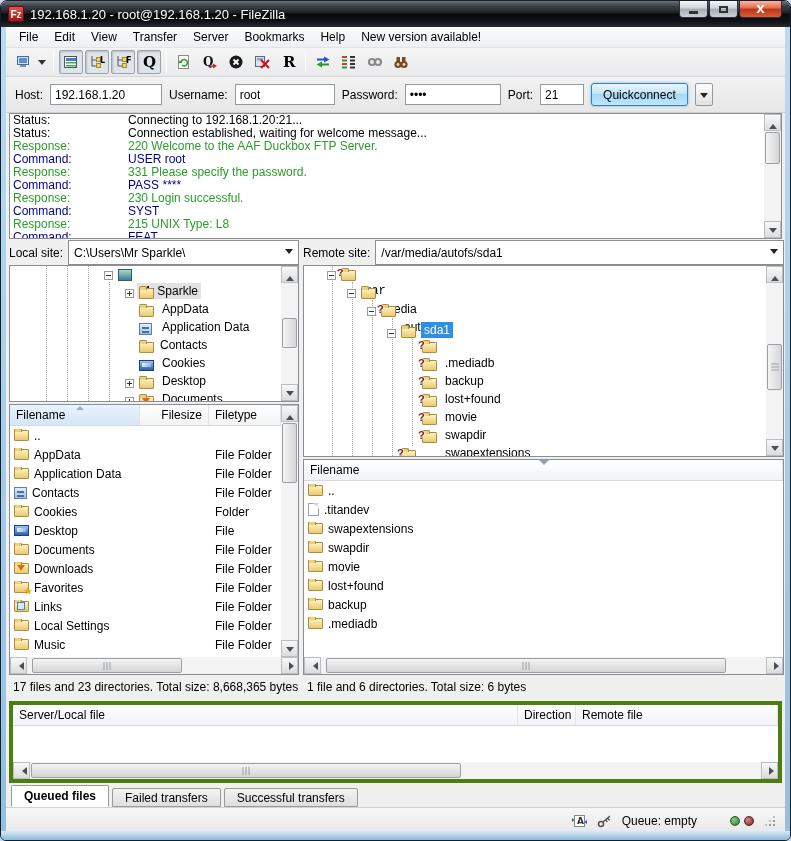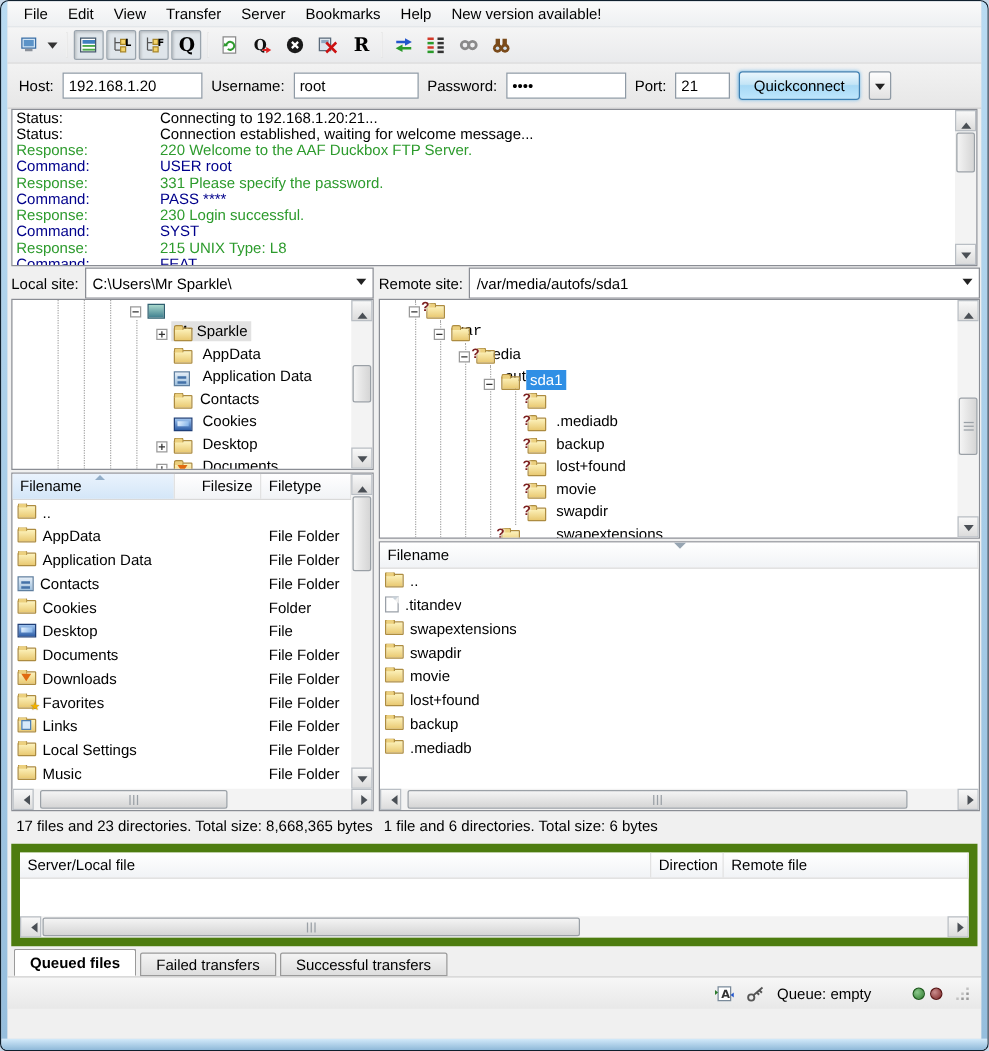--- a/index.html
+++ b/index.html
@@ -92,36 +92,51 @@
   .hcol.sorted{background:linear-gradient(#eaf3fd,#d4e6f8);}
   .hcol.sorted .sortmark{position:absolute;top:1px;left:66px;border-left:4px solid transparent;border-right:4px solid transparent;border-bottom:4px solid #93aec8;}
   .hcol.num{justify-content:flex-end;}
   .lrow{height:19px;display:flex;align-items:center;white-space:nowrap;}
   .c-name{display:flex;align-items:center;padding-left:4px;overflow:hidden;}
   .c-size{text-align:right;padding-right:8px;}
   .c-type{padding-left:6px;}
   .collapse-arrow{position:absolute;top:0;left:50%;margin-left:-5px;border-left:5px solid transparent;border-right:5px solid transparent;border-top:5px solid #97a5b2;}
   
   .statusline{position:absolute;top:650px;height:20px;display:flex;align-items:center;padding-left:4px;white-space:nowrap;}
-  .queuepane{position:absolute;top:674px;left:3px;right:3px;height:82px;background:#fff;border:7px solid #4d7c0f;overflow:hidden;}
+  .queuepane{position:absolute;top:674px;left:3px;right:3px;height:82px;background:#fff;border:4px solid #4d7c0f;overflow:hidden;}
   .tabs{position:absolute;top:758px;left:5px;right:3px;height:22px;display:flex;align-items:flex-end;gap:3px;}
   .tab{height:19px;padding:0 12px;display:flex;align-items:center;border:1px solid #9a9a9a;border-radius:2px 2px 0 0;background:linear-gradient(#f4f4f4,#dedede);white-space:nowrap;}
   .tab.active{height:22px;background:#fff;font-weight:bold;border-bottom-color:#fff;}
   .statusbar{position:absolute;top:780px;left:0;right:0;height:26px;background:linear-gradient(#f7f7f7,#e8e8e8);border-top:1px solid #d2d2d2;display:flex;align-items:center;justify-content:flex-end;gap:9px;padding-right:10px;}
   .led{width:10px;height:10px;border-radius:50%;flex:none;}
   .led.green{background:radial-gradient(circle at 35% 35%,#8cc98c,#2e7d2e);border:1px solid #1e5a1e;}
   .led.red{background:radial-gradient(circle at 35% 35%,#c98c8c,#7d2424);border:1px solid #5a1616;}
   .gripcorner{width:10px;height:10px;position:relative;margin-left:2px;}
   .gripcorner::after{content:"";position:absolute;right:0;bottom:0;width:2px;height:2px;background:#9a9a9a;box-shadow:-4px 0 #9a9a9a,0 -4px #9a9a9a,-8px 0 #c2c2c2,-4px -4px #c2c2c2,0 -8px #c2c2c2;}
 </style>
 </head>
 <body>
 
 <div class="win">
 
+  <div class="titlebar">
+    <span class="fz-logo">Fz</span>
+    <span class="title-text">192.168.1.20 - root@192.168.1.20 - FileZilla</span>
+    <span class="winbtns">
+      <span class="wbtn">
+          <span class="glyph-min"></span>
+        </span>
+      <span class="wbtn">
+          <span class="glyph-max"></span>
+        </span>
+      <span class="wbtn close">
+          <span class="glyph-close">X</span>
+        </span>
+    </span>
+  </div>
 
   <div class="body">
     <div class="side"></div>
     <div class="content">
 
       <div class="menubar">
         <span class="menu-item">File</span>
         <span class="menu-item">Edit</span>
         <span class="menu-item">View</span>
         <span class="menu-item">Transfer</span>

